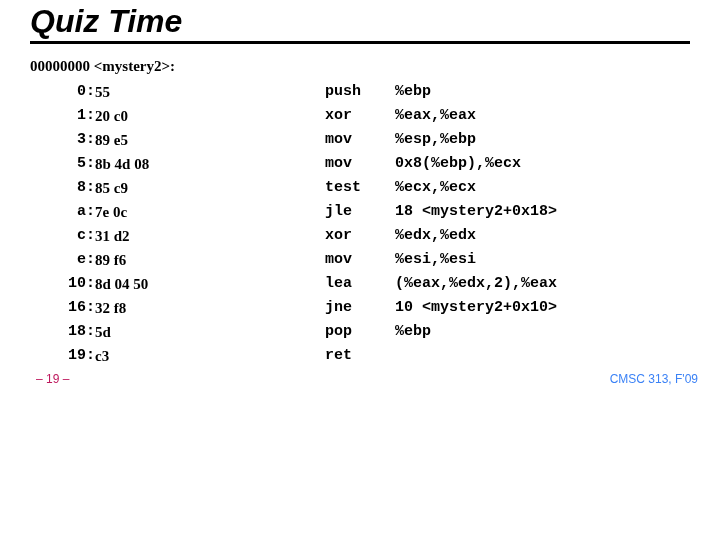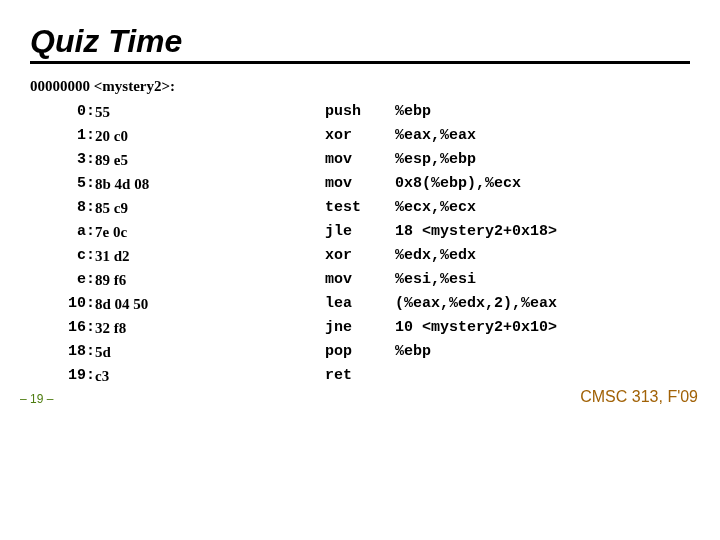--- a/index.html
+++ b/index.html
@@ -11,21 +11,20 @@
     font-family: Arial, Helvetica, sans-serif;
     color: #000;
     position: relative;
   }
   .slide {
     box-sizing: border-box;
     width: 720px;
     height: 400px;
     padding: 4px 30px 0 30px;
     position: relative;
-    margin-top: 20px;
   }
   .title {
     font-size: 32px;
     font-weight: bold;
     font-style: italic;
     margin: 0 0 2px 0;
     border-bottom: 3px solid #000;
     padding-bottom: 2px;
     line-height: 1.1;
   }
@@ -54,31 +53,31 @@
     padding: 0;
     vertical-align: top;
     white-space: pre;
   }
   td.addr  { width: 55px;  text-align: right; padding-right: 14px; }
   td.hex   { width: 230px; font-family: Liberation Serif, serif; }
   td.mnem  { width: 70px;  }
   td.oper  { }
   .footer-left {
     position: absolute;
-    left: 20px;
+    left: 36px;
     bottom: 14px;
     font-size: 12px;
-    color: #4d7c0f;
+    color: #be185d;
   }
   .footer-right {
     position: absolute;
     right: 22px;
     bottom: 14px;
-    font-size: 16px;
-    color: #a16207;
+    font-size: 12px;
+    color: #3b82f6;
   }
 </style>
 </head>
 <body>
 
 <div class="slide">
 
   <h1 class="title">Quiz Time</h1>
 
 

